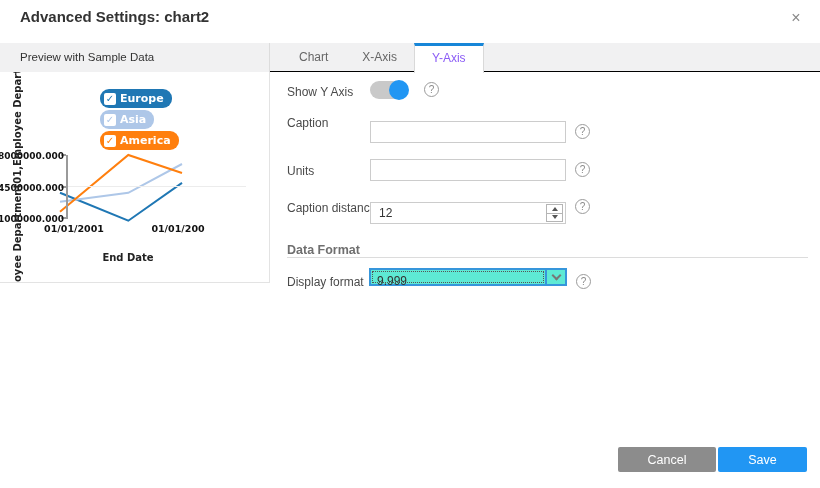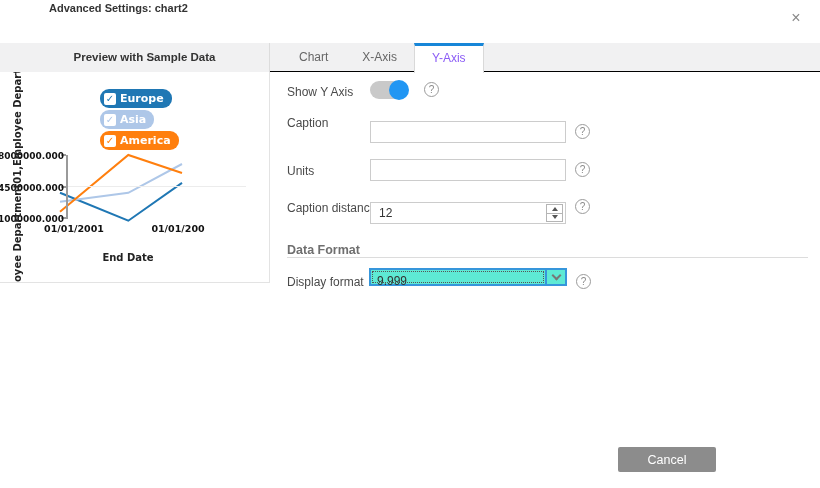--- a/index.html
+++ b/index.html
@@ -1,25 +1,25 @@
 <!DOCTYPE html>
 <html><head>
 <meta charset="utf-8">
 <style>
   * { margin:0; padding:0; box-sizing:border-box; }
   body { font-family:"Liberation Sans", sans-serif; background:#fff; }
   .dialog { position:relative; width:820px; height:488px; background:#fff; overflow:hidden; }
 
   
-  .dlg-title { position:absolute; left:20px; top:2px; font-size:11px; font-weight:bold; color:#333;margin-left:29px; }
+  .dlg-title { position:absolute; left:20px; top:8px; font-size:15px; font-weight:bold; color:#333; }
   .close { position:absolute; right:15px; top:9px; font-size:16px; color:#8a8a8a; cursor:pointer; width:18px; text-align:center; }
 
   
   .preview-header { position:absolute; left:0; top:43px; width:270px; height:29px; background:#f1f1f2;
-    border-right:1px solid #dcdcdc; line-height:29px; padding-left:20px; font-size:11.5px; font-weight:bold; color:#333;text-align:center; }
+    border-right:1px solid #dcdcdc; line-height:29px; padding-left:20px; font-size:11.5px; font-weight:normal; color:#333; }
   .tabbar { position:absolute; left:270px; top:43px; width:550px; height:29px; background:#f1f1f2;
     border-bottom:1px solid #000000; display:flex; padding-left:12px; }
   .tab { padding:0 17px; line-height:29px; font-size:12px; color:#666; cursor:pointer; }
   .tab.active { background:#fff; border:1px solid #d9d9d9; border-bottom:none; border-top:3px solid #1786d8;
     line-height:24px; color:#8b5cf6; height:30px; margin-bottom:-1px; z-index:2; font-weight:normal; }
 
   
   .preview-box { position:absolute; left:0; top:72px; width:270px; height:211px; background:#fff;
     border-right:1px solid #e3e3e3; border-bottom:1px solid #e3e3e3; overflow:hidden; }
   .chart-font { font-family:"DejaVu Sans", sans-serif; }
@@ -160,14 +160,15 @@
   <div class="row-label" style="top:275px">Display format</div>
   <div class="combo">
     <div class="combo-text">9.999</div>
     <div class="combo-btn">
       <div class="chev"></div>
     </div>
   </div>
   <div class="help" style="left:576px; top:274px">?</div>
 
   <button class="btn btn-cancel">Cancel</button>
+  <button class="btn btn-save">Save</button>
 
 </div>
 
 </body></html>

